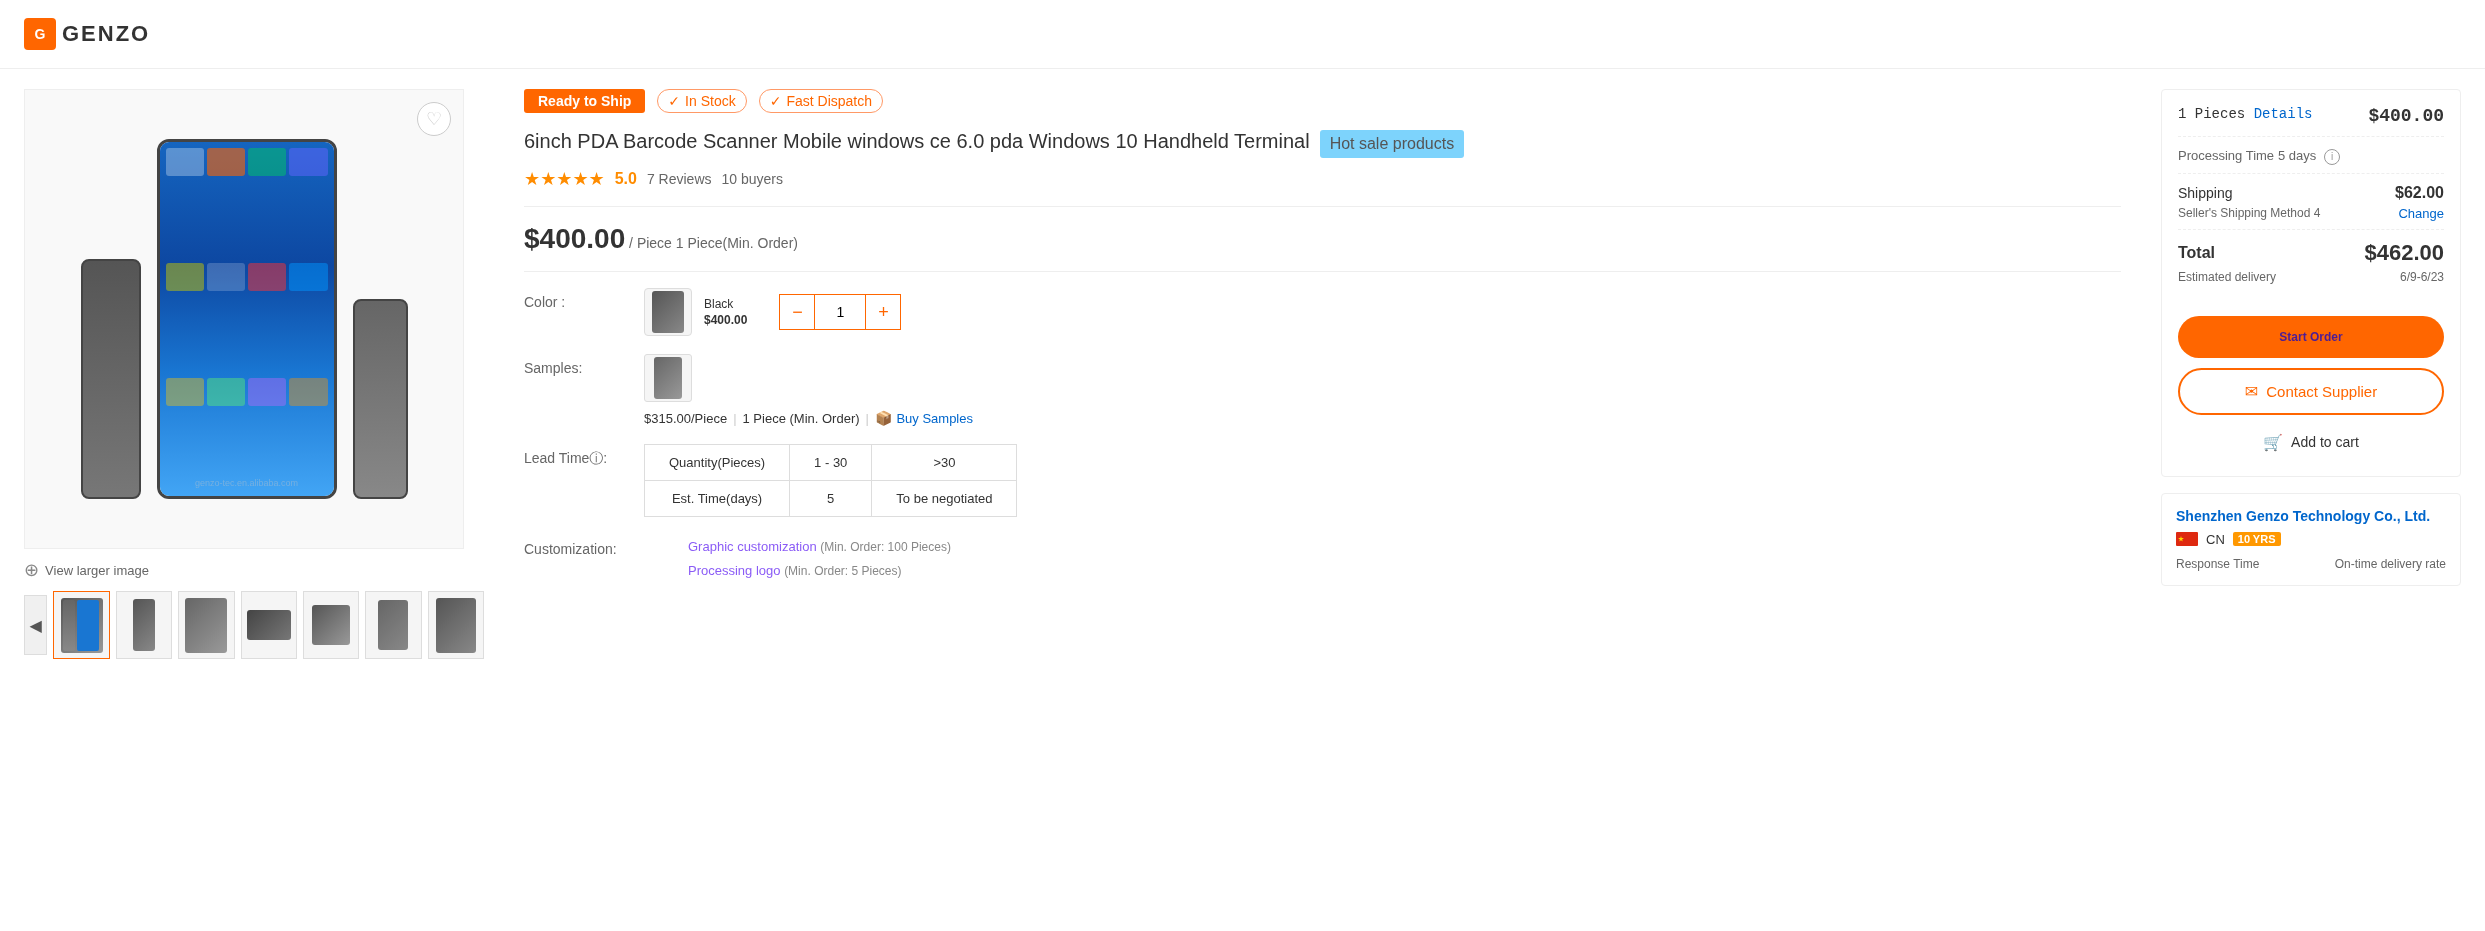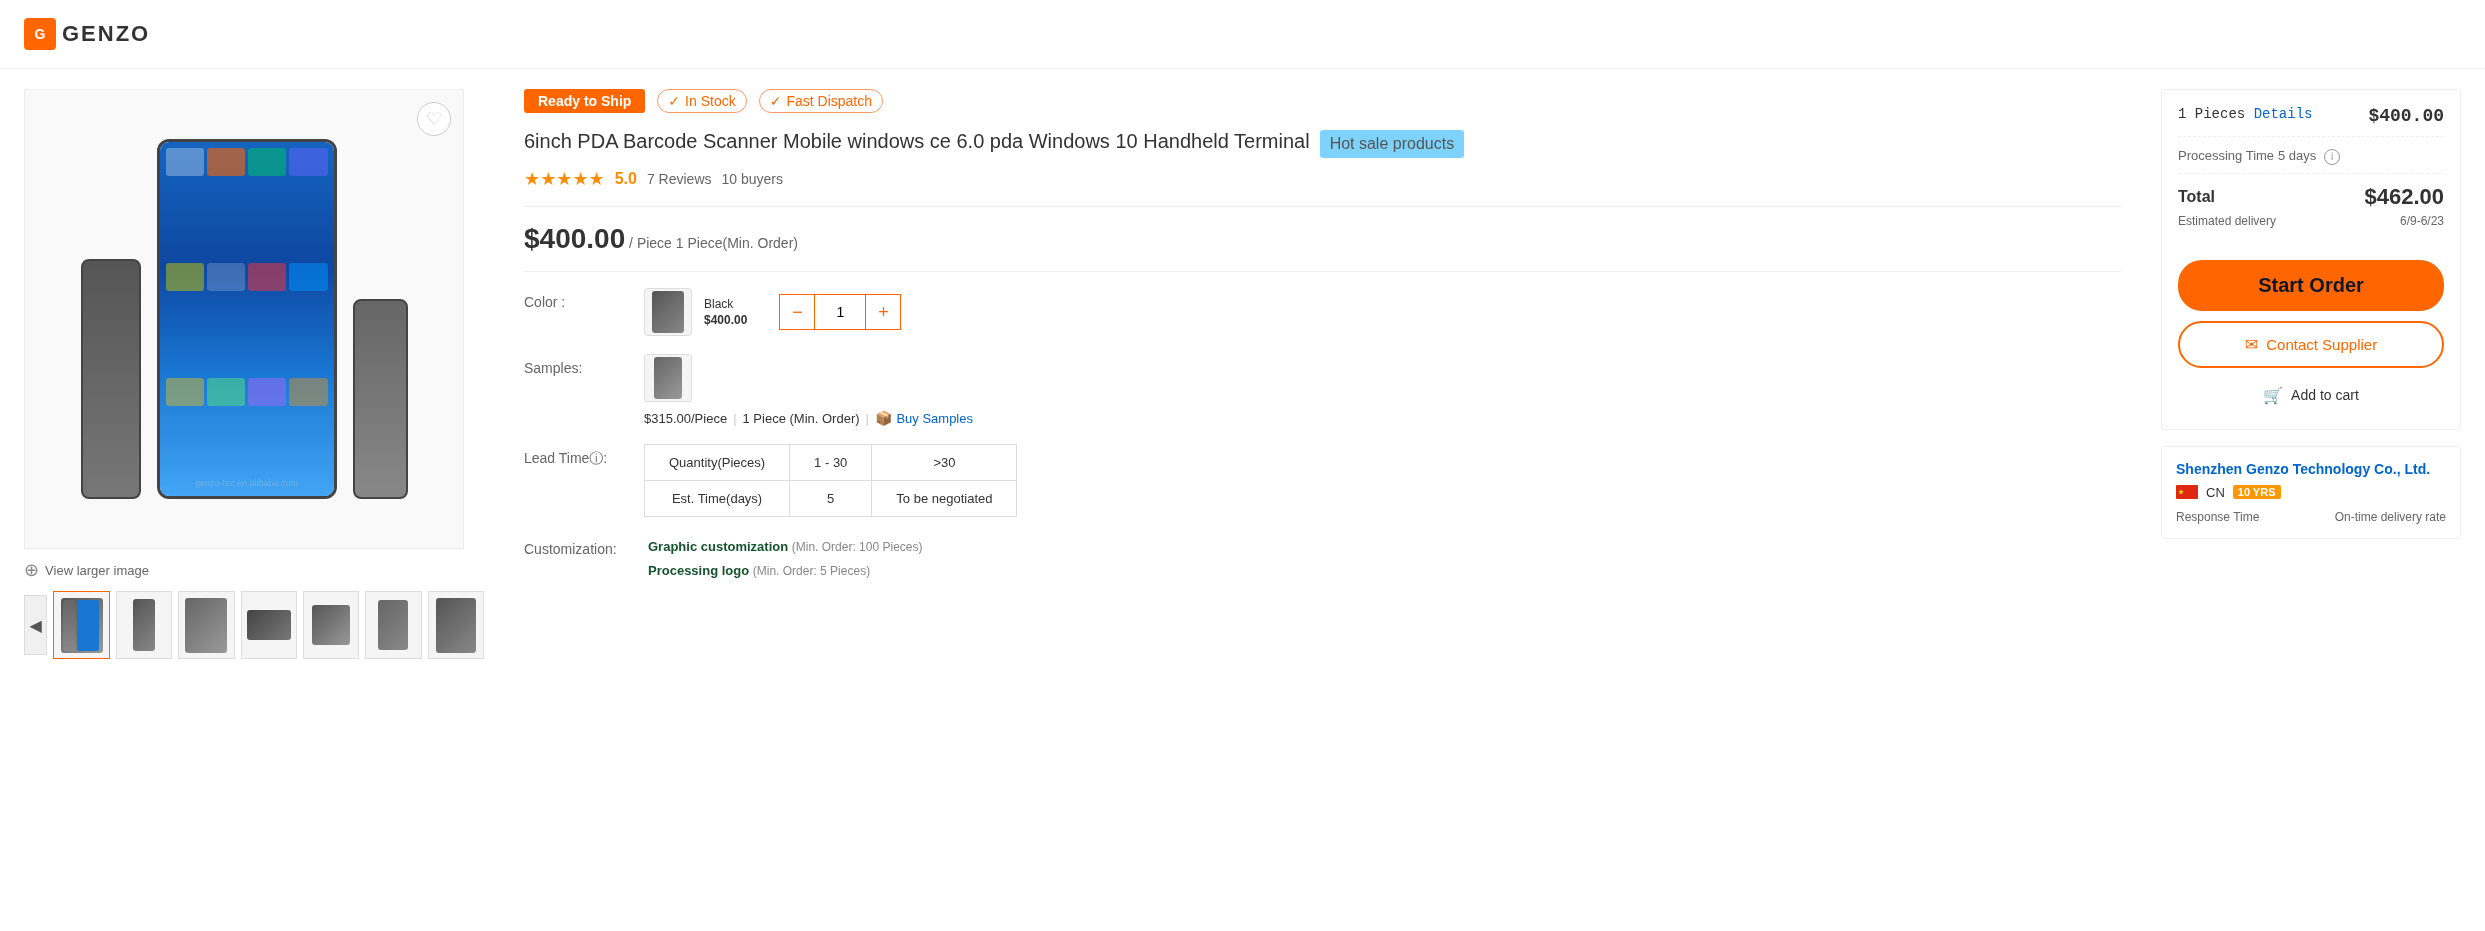--- a/index.html
+++ b/index.html
@@ -73,27 +73,27 @@
 
     
     .lead-time-row { display: flex; align-items: flex-start; gap: 20px; margin-bottom: 18px; }
     .lead-table { border-collapse: collapse; border: 1px solid #ddd; }
     .lead-table th, .lead-table td { border: 1px solid #ddd; padding: 10px 24px; font-size: 13px; text-align: center; }
     .lead-table th { background: #fff; font-weight: normal; }
 
     
     .custom-row { display: flex; align-items: flex-start; gap: 24px; margin-bottom: 10px; }
     .custom-content { font-size: 13px; color: #333; line-height: 1.8; }
-    .custom-highlight { font-weight: bold; color: #14532d; }
+    .custom-highlight { font-weight: normal; color: #8b5cf6; margin-left: 40px; }
     .custom-note { color: #888; font-size: 12px; }
 
     
     .order-panel { width: 300px; flex-shrink: 0; border: 1px solid #eee; border-radius: 4px; padding: 16px; background: #fff; height: fit-content; }
 
-    .start-order-btn { width: 100%; background: #ff6600; color: #0f172a; border: none; border-radius: 24px; padding: 14px; font-size: 20px; font-weight: bold; cursor: pointer; margin: 14px 0 10px; }
+    .start-order-btn { width: 100%; background: #ff6600; color: #4c1d95; border: none; border-radius: 24px; padding: 14px; font-size: 12px; font-weight: bold; cursor: pointer; margin: 14px 0 10px; }
     .contact-supplier-btn { width: 100%; background: #fff; color: #ff6600; border: 2px solid #ff6600; border-radius: 24px; padding: 12px; font-size: 15px; cursor: pointer; display: flex; align-items: center; justify-content: center; gap: 8px; margin-bottom: 10px; }
     .add-to-cart-btn { width: 100%; background: #fff; color: #333; border: none; padding: 8px; font-size: 14px; cursor: pointer; display: flex; align-items: center; justify-content: center; gap: 8px; }
 
     
     .seller-panel { width: 300px; flex-shrink: 0; border: 1px solid #eee; border-radius: 4px; padding: 14px; background: #fff; margin-top: 16px; }
     .seller-name { color: #0066cc; font-size: 14px; font-weight: bold; cursor: pointer; margin-bottom: 8px; }
     .seller-meta { display: flex; align-items: center; gap: 8px; font-size: 13px; }
     .cn-flag { width: 22px; height: 14px; background: #de2910; border-radius: 1px; display: flex; align-items: center; }
     .yrs-badge { background: #ff9800; color: #fff; font-size: 11px; padding: 1px 5px; border-radius: 2px; font-weight: bold; }
     .seller-stats { display: flex; justify-content: space-between; margin-top: 10px; font-size: 12px; color: #666; }
@@ -303,20 +303,30 @@
         <span style="font-size:18px;font-weight:bold;color:#333;">$400.00</span>
       </div>
       <div style="padding-bottom:8px;border-bottom:1px dashed #eee;margin-bottom:10px;">
         <span style="color:#666;font-size:13px;">Processing Time</span>
         <span> </span>
         <span style="color:#666;font-size:13px;">5 days</span>
         <span class="info-icon">i</span>
       </div>
 
       
+      <div style="padding-bottom:8px;border-bottom:1px dashed #eee;margin-bottom:10px;">
+        <div style="display:flex;justify-content:space-between;align-items:center;">
+          <span style="font-size:14px;color:#333;">Shipping</span>
+          <span style="font-size:16px;font-weight:bold;color:#333;">$62.00</span>
+        </div>
+        <div style="display:flex;justify-content:space-between;align-items:center;margin-top:4px;">
+          <span style="font-size:12px;color:#666;">Seller's Shipping Method 4</span>
+          <span style="color:#0066cc;font-size:13px;cursor:pointer;">Change</span>
+        </div>
+      </div>
 
       
       <div style="padding-bottom:8px;margin-bottom:10px;">
         <div style="display:flex;justify-content:space-between;align-items:center;">
           <span style="font-size:16px;font-weight:bold;color:#333;">Total</span>
           <span style="font-size:22px;font-weight:bold;color:#333;">$462.00</span>
         </div>
         <div style="display:flex;justify-content:space-between;align-items:center;margin-top:4px;">
           <span style="font-size:12px;color:#666;">Estimated delivery</span>
           <span style="font-size:12px;color:#666;">6/9-6/23</span>

